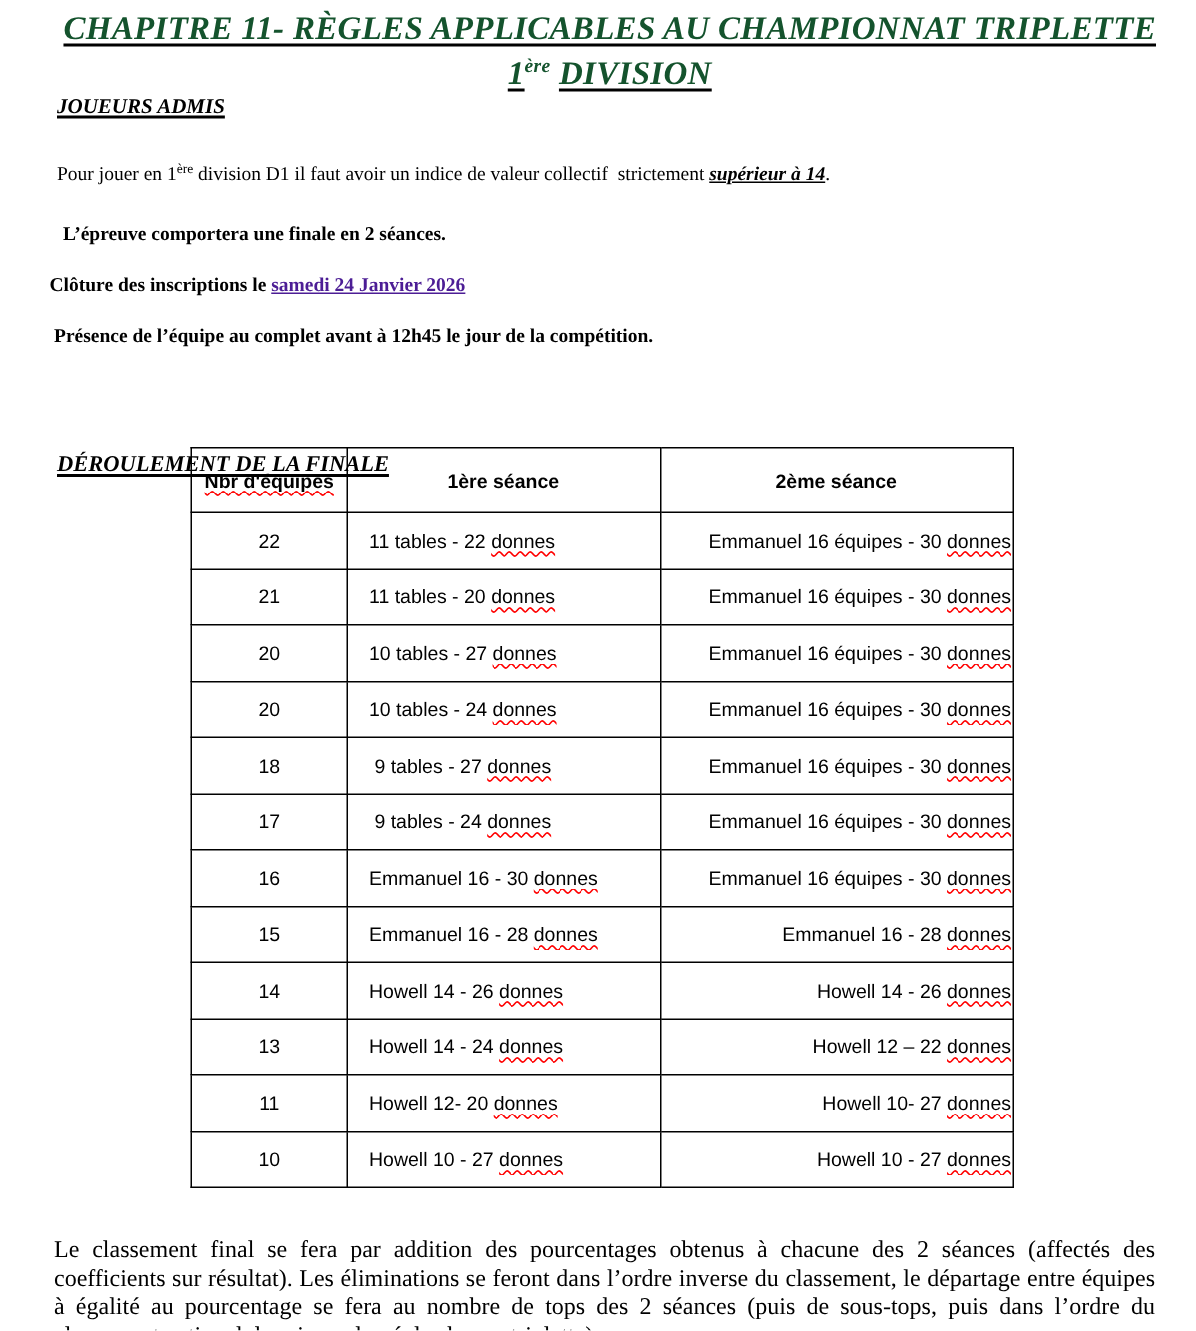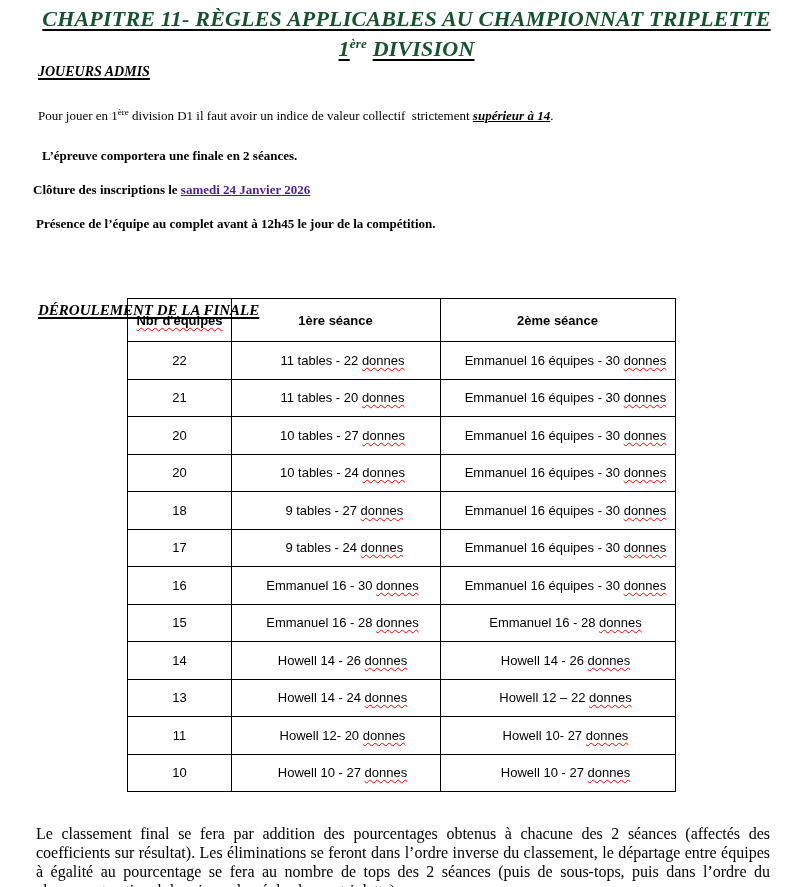--- a/index.html
+++ b/index.html
@@ -76,22 +76,22 @@
     white-space: nowrap;
     overflow: hidden;
   }
   .sched-table th {
     font-weight: bold;
     text-align: center;
     height: 40px;
   }
   .sched-table td { height: 34.5px; }
   .col-count  { width: 101px; text-align: center; }
-  .col-s1     { width: 193px; text-align: center; padding-left: 14px; }
-  .col-s2     { width: 217px; text-align: center; padding-left: 16px; }
+  .col-s1     { width: 193px; text-align: left; padding-left: 14px; }
+  .col-s2     { width: 217px; text-align: right; padding-left: 16px; }
   .sched-table th.col-s1, .sched-table th.col-s2 { padding-left: 0; }
   .sq {
     text-decoration-line: underline;
     text-decoration-style: wavy;
     text-decoration-color: #ff0000;
     text-decoration-thickness: 1px;
     text-underline-offset: 2px;
     text-decoration-skip-ink: none;
   }
   

